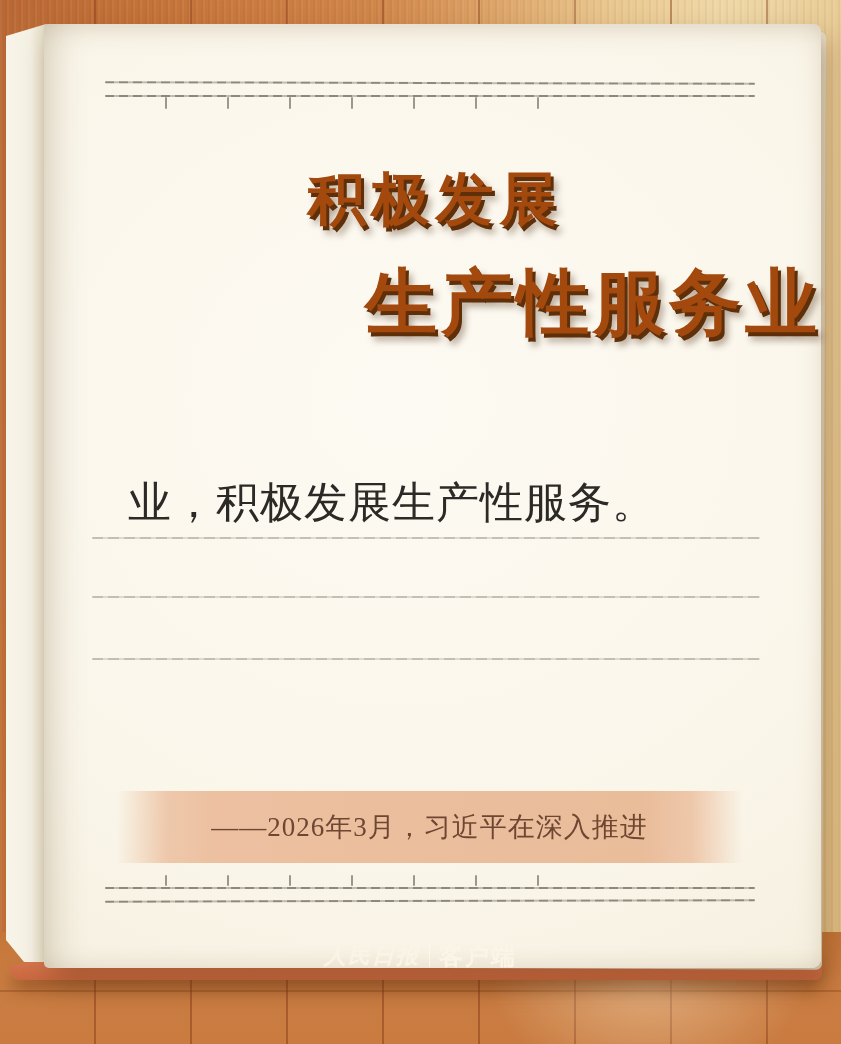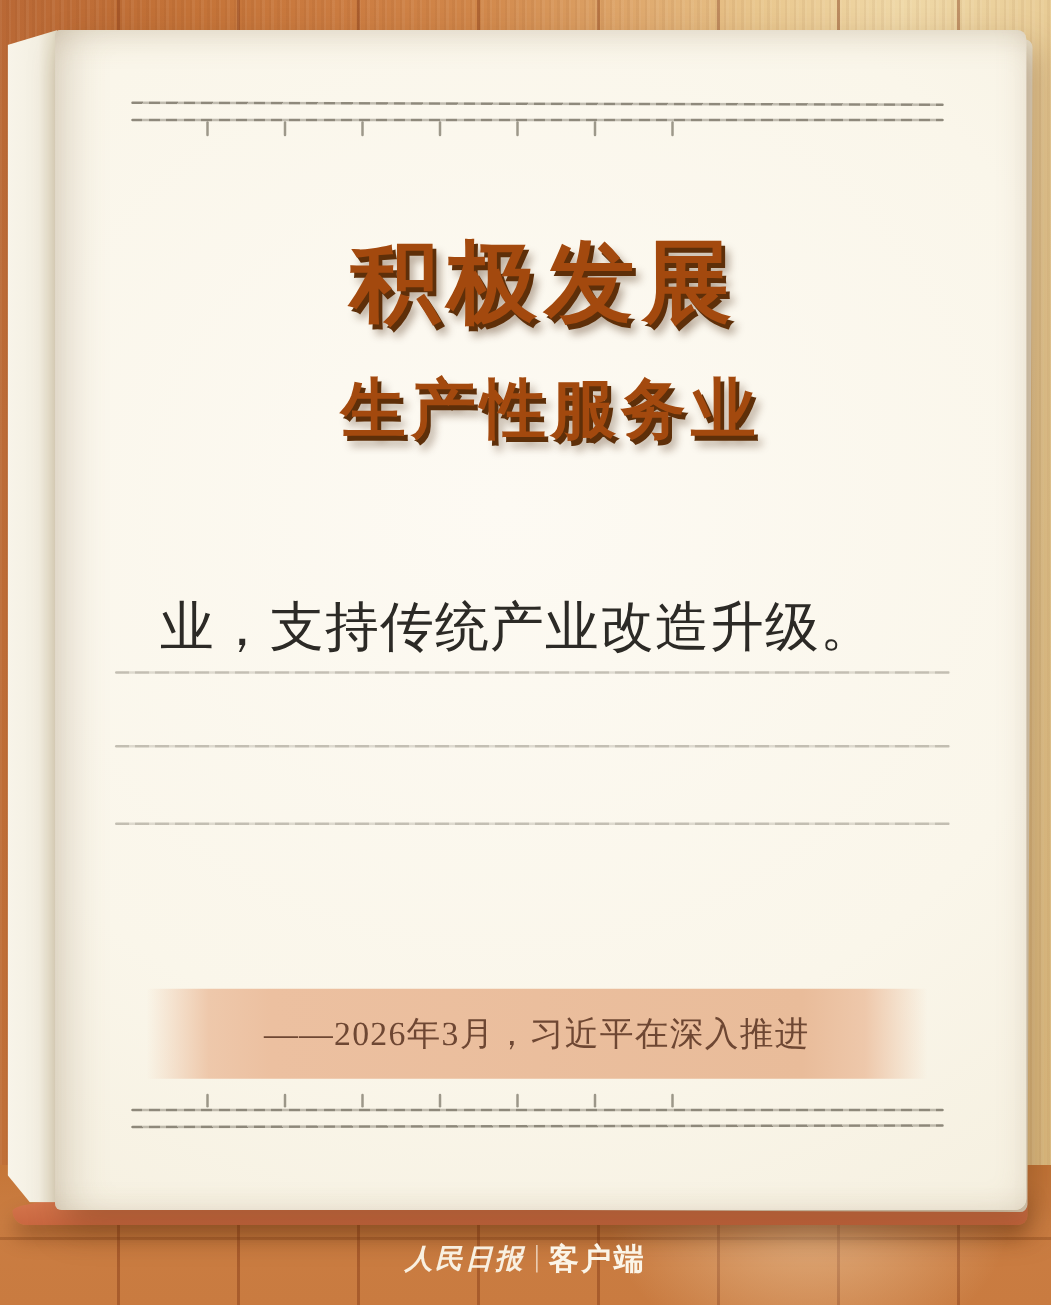--- a/index.html
+++ b/index.html
@@ -70,42 +70,42 @@
   .rule-bottom .ticks{position:absolute;left:0;right:0;top:0;height:12px;}
   .rule-bottom .r1{top:12px;}
   .rule-bottom .r2{top:25px;transform:rotate(-.12deg);}
   .ticks i{position:absolute;width:2px;border-radius:1px;background:rgba(112,106,92,.68);}
   .ticks.down i{top:0;height:12px;}
   .ticks.up i{bottom:1px;height:11px;}
   
   .title{position:absolute;left:0;right:0;top:120px;margin:0;text-align:center;
     color:var(--title-brown,#a3490e);
     font-family:"DejaVu Sans","Liberation Sans",sans-serif;font-weight:900;}
-  .title .t1{display:block;font-size:72px;line-height:110px;letter-spacing:6px;padding-left:6px;
-    text-shadow:3px 4px 0 var(--title-shadow,#5e2f09),6px 8px 7px rgba(70,35,8,.40);margin-top:26px;}
-  .title .t2{display:block;font-size:52px;line-height:96px;letter-spacing:4px;padding-left:16px;
+  .title .t1{display:block;font-size:58px;line-height:110px;letter-spacing:6px;padding-left:6px;
     text-shadow:3px 4px 0 var(--title-shadow,#5e2f09),6px 8px 7px rgba(70,35,8,.40);}
+  .title .t2{display:block;font-size:72px;line-height:96px;letter-spacing:4px;padding-left:16px;
+    text-shadow:3px 4px 0 var(--title-shadow,#5e2f09),6px 8px 7px rgba(70,35,8,.40);text-align:right;}
   
   .qrule{position:absolute;left:48px;width:668px;height:2px;border-radius:1px;
     background:repeating-linear-gradient(90deg,rgba(118,112,98,.42) 0 11px,rgba(118,112,98,.22) 11px 16px);}
   .qr1{top:513px;} .qr2{top:572px;} .qr3{top:634px;}
   .quote{position:absolute;left:84px;top:448px;width:640px;
     font-family:"Liberation Serif","DejaVu Serif",serif;color:#2c2a26;}
   .quote .qline{display:block;white-space:nowrap;font-size:43px;line-height:61px;letter-spacing:1px;}
   .quote .qline.indent{padding-left:86px;}
   
   .attr-band{position:absolute;left:73px;top:767px;width:625px;height:72px;
     display:flex;flex-direction:column;align-items:center;justify-content:center;row-gap:16px;
     background:linear-gradient(90deg,rgba(236,192,160,0) 0%,rgba(236,192,160,.85) 8%,
       var(--attribution-band,#ecc0a0) 16%,#e9bc9a 84%,rgba(236,192,160,.85) 92%,rgba(236,192,160,0) 100%);
     color:var(--attribution-text,#6e4733);
     font-family:"Liberation Serif","DejaVu Serif",serif;}
   .attr-band .aline{display:block;font-size:27px;line-height:33px;letter-spacing:1px;white-space:nowrap;}
   
-  .brand{position:absolute;left:0;right:0;top:993px;height:28px;
+  .brand{position:absolute;left:0;right:0;top:942px;height:28px;
     display:flex;align-items:center;justify-content:center;column-gap:9px;color:#fbf5e8;}
   .brand .script{font-family:"Liberation Serif","DejaVu Serif",serif;font-style:italic;
     font-weight:700;font-size:22px;letter-spacing:2px;opacity:.96;}
   .brand .bar{width:1px;height:22px;background:rgba(253,248,238,.85);}
   .brand .suffix{font-family:"Liberation Sans","DejaVu Sans",sans-serif;font-weight:700;
     font-size:24px;letter-spacing:2px;}
 </style>
 </head>
 <body>
 
@@ -137,21 +137,21 @@
     <h1 class="title">
       <span class="t1">积极发展</span>
       <span class="t2">生产性服务业</span>
     </h1>
 
     <div class="qrule qr1"></div>
     <div class="qrule qr2"></div>
     <div class="qrule qr3"></div>
 
     <div class="quote">
-      <span class="qline">业，支持传统产业改造升级。</span>
+      <span class="qline">业，积极发展生产性服务。</span>
     </div>
 
     <div class="attr-band">
       <span class="aline">——2026年3月，习近平在深入推进</span>
     </div>
 
     <div class="rule-band rule-bottom">
       <div class="ticks up">
           <i style="left: 60px;"></i>
           <i style="left: 122px;"></i>

